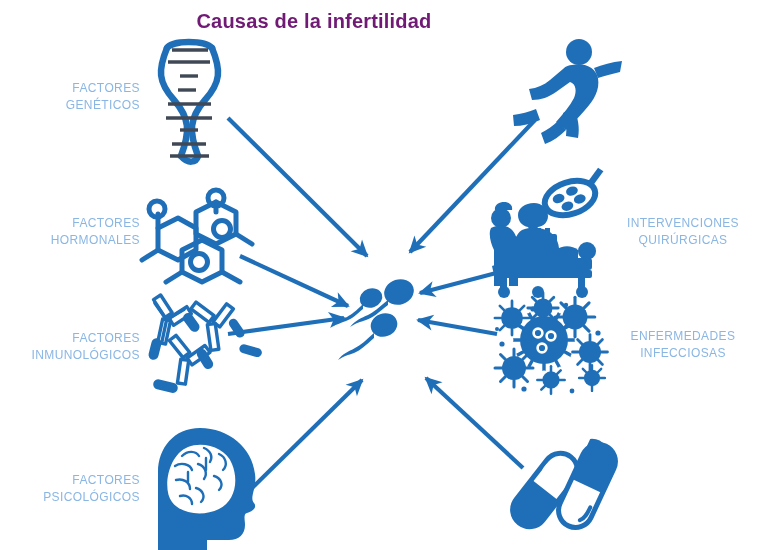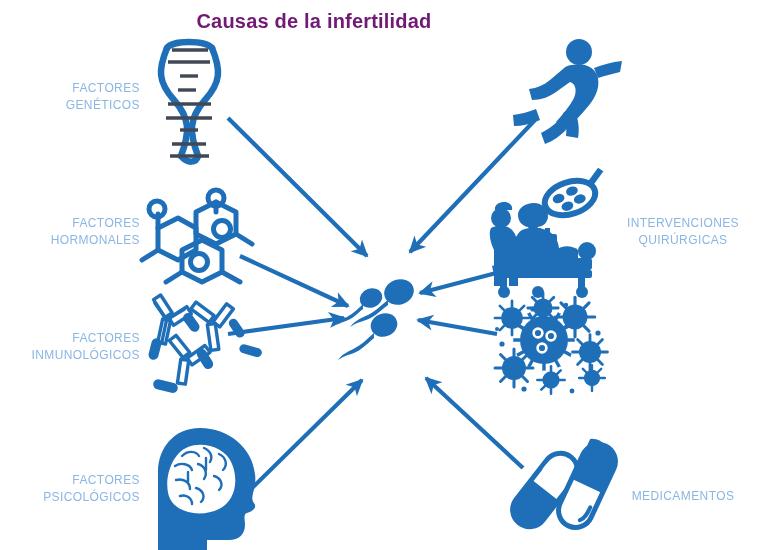--- a/index.html
+++ b/index.html
@@ -48,22 +48,23 @@
   <div class="label right-al" style="left:6px;top:330px;width:134px;">FACTORES
 INMUNOLÓGICOS</div>
 
   <div class="label right-al" style="left:8px;top:472px;width:132px;">FACTORES
 PSICOLÓGICOS</div>
 
 
   <div class="label center-al" style="left:612px;top:215px;width:142px;">INTERVENCIONES
 QUIRÚRGICAS</div>
 
-
-  <div class="label center-al" style="left:610px;top:488px;width:146px;">MEDICAMENTOS</div>
+  <div class="label center-al" style="left:612px;top:328px;width:142px;">ENFERMEDADES
+INFECCIOSAS</div>
+
 
   <svg id="svgroot" viewBox="0 0 758 550" xmlns="http://www.w3.org/2000/svg">
 
     <defs>
       <marker id="ah" viewBox="0 0 10 10" refX="8.4" refY="5" markerWidth="4.6" markerHeight="4.6" orient="auto-start-reverse">
         <path d="M0.6,0.8 L9.4,5 L0.6,9.2 L3,5 Z" fill="#1f6fb8"></path>
       </marker>
       <clipPath id="headclip">
         <path d="M198,430 C225,430 248,448 252,472 C255,489 247,497 252,503
                  C256,508 250,511 246,512 C243,513 244,519 244,524

